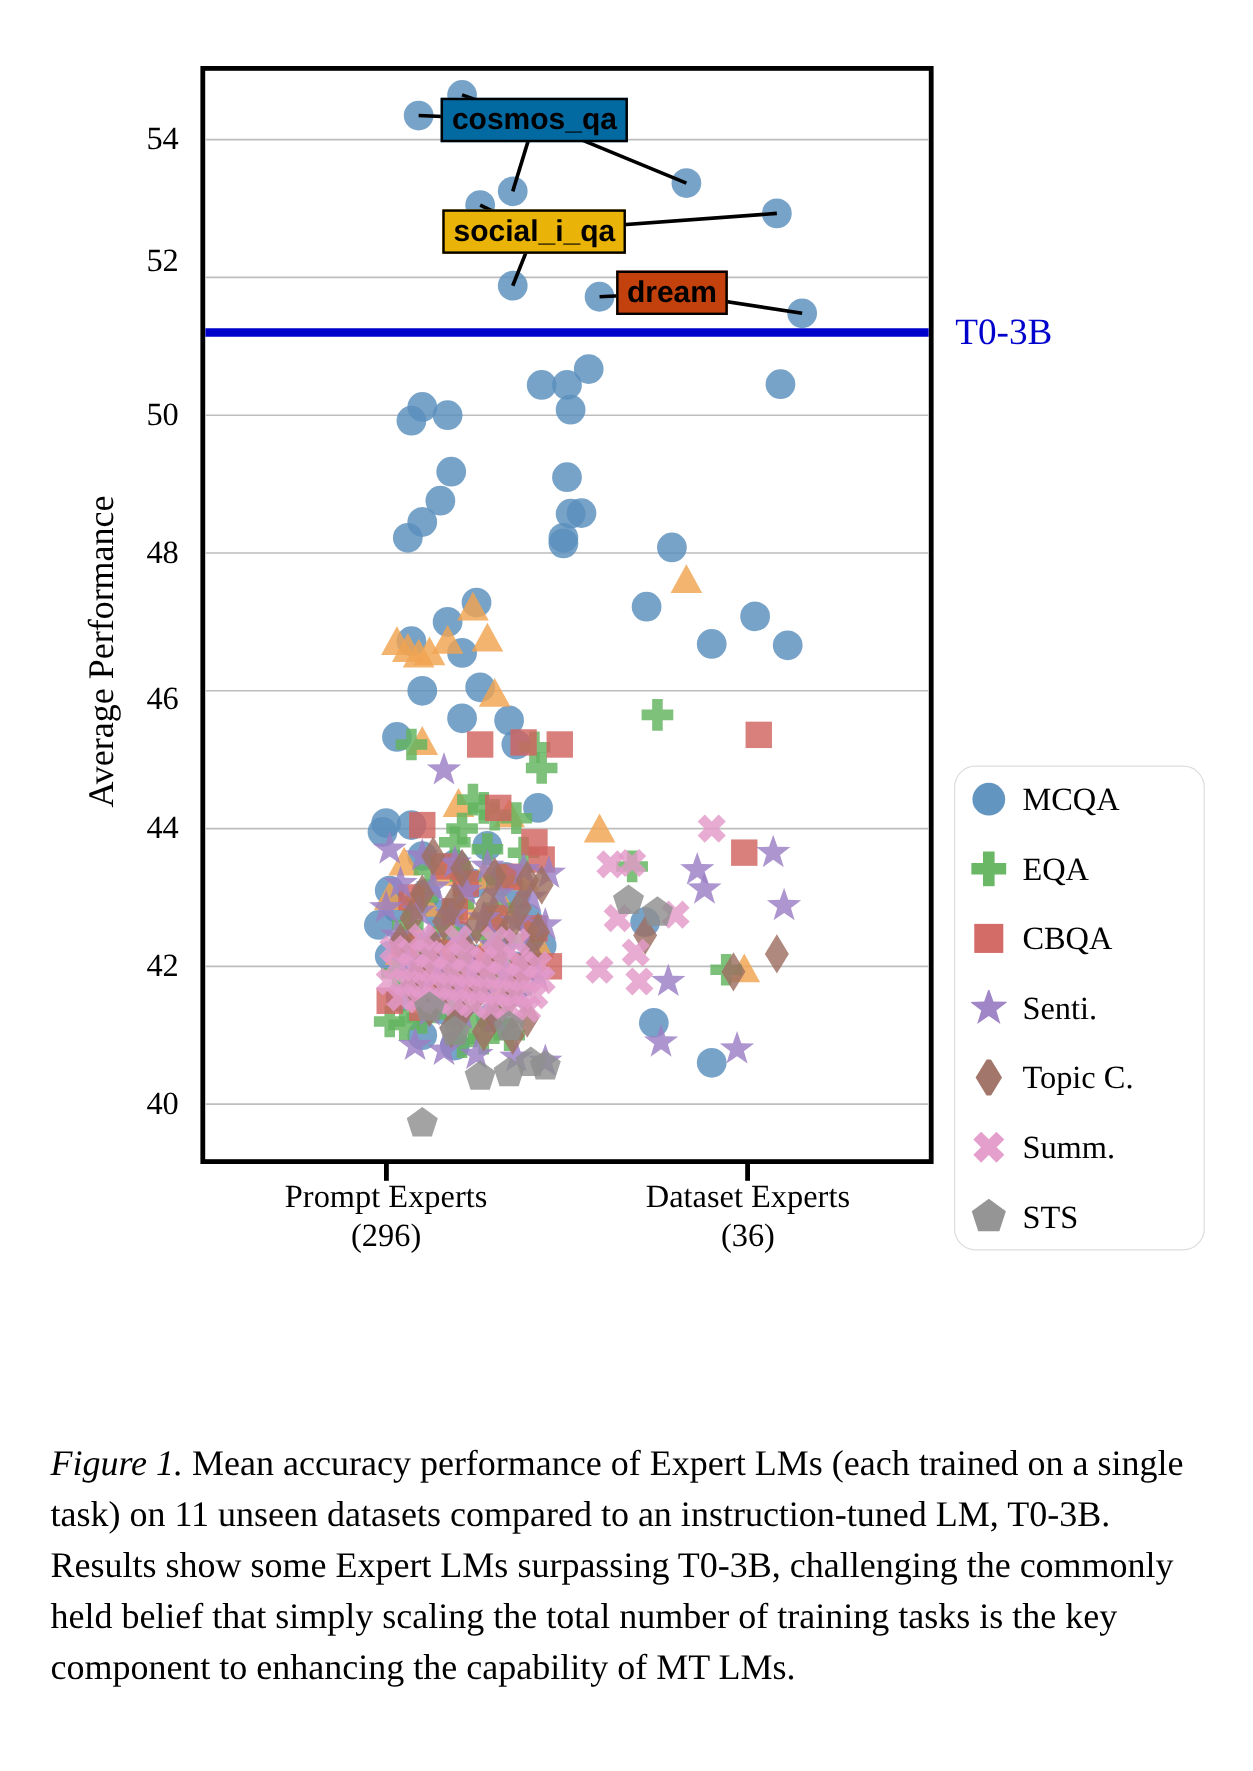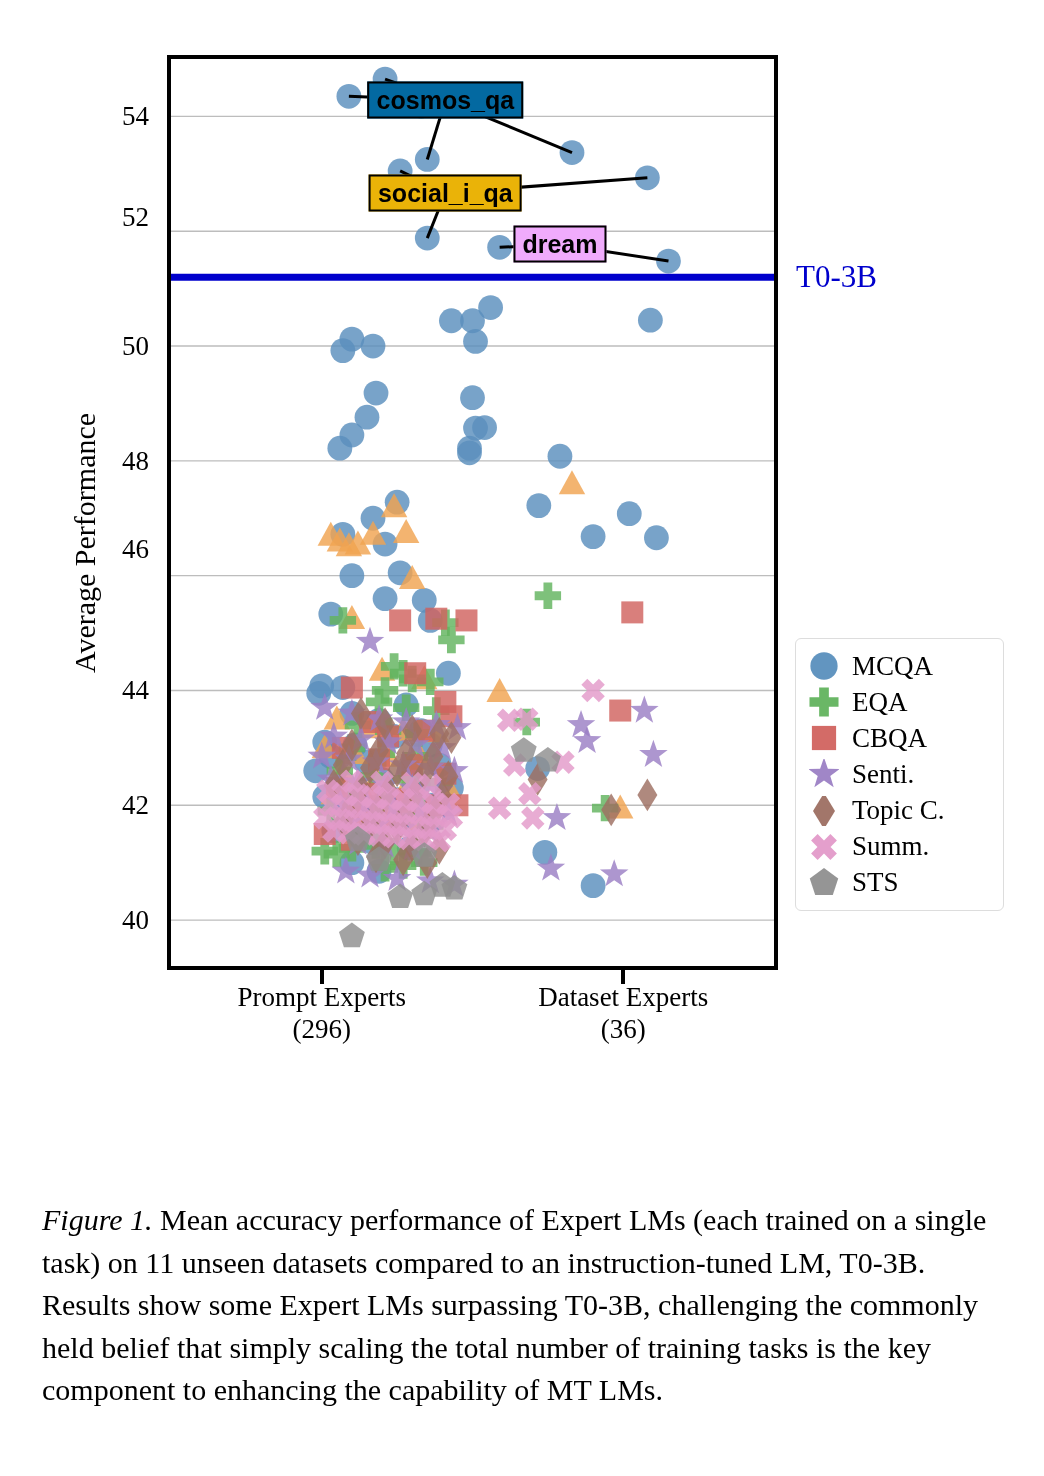--- a/index.html
+++ b/index.html
@@ -28,22 +28,22 @@
               font-family:"Liberation Serif",serif;white-space:nowrap;
               transform:translateY(-50%);}
 
   
   .annbox{position:absolute;border:2px solid #000;box-sizing:border-box;
           font-family:"Liberation Sans",sans-serif;font-weight:bold;
           font-size:25px;color:#000;display:flex;align-items:center;
           justify-content:center;padding:2px 7px;white-space:nowrap;}
 
   
-  #legend{position:absolute;left:795px;top:638px;width:209px;height:273px;
-          background:#fff;border:1.5px solid #dddddd;border-radius:6px;
+  #legend{position:absolute;left:795px;top:638px;width:209px;height:404px;
+          background:#fff;border:1.5px solid #dddddd;border-radius:18px;
           box-sizing:border-box;padding:9px 0 9px 0;
           display:flex;flex-direction:column;justify-content:space-between;}
   .legend-row{display:flex;align-items:center;height:36px;}
   .legend-marker{width:56px;display:flex;align-items:center;justify-content:center;}
   .legend-text{font-size:27px;font-family:"Liberation Serif",serif;color:#000;}
 
   
   #caption{position:absolute;left:42px;top:1168px;width:965px;
            font-size:30px;line-height:1.42;font-family:"Liberation Serif",serif;
            text-align:left;margin-top:31px;}
@@ -53,21 +53,21 @@
 <body>
 
 <div id="fig">
 
   <div id="ylabel" style="left: 68px; top: 672.5px;">Average Performance</div>
 
   <div id="ytick-layer">
       <div class="ytick-label" style="top: 920.076px; left: 79px;">40</div>
       <div class="ytick-label" style="top: 805.266px; left: 79px;">42</div>
       <div class="ytick-label" style="top: 690.456px; left: 79px;">44</div>
-      <div class="ytick-label" style="top: 549px; left: 79px; font-family: Liberation Serif, serif;">46</div>
+      <div class="ytick-label" style="top: 582px; left: 79px; font-family: Liberation Serif, serif;">46</div>
       <div class="ytick-label" style="top: 460.835px; left: 79px;">48</div>
       <div class="ytick-label" style="top: 346.025px; left: 79px;">50</div>
       <div class="ytick-label" style="top: 217px; left: 79px;">52</div>
       <div class="ytick-label" style="top: 116.405px; left: 79px;">54</div>
     </div>
 
   <div id="plot-frame">
     <svg id="plot-svg" width="603" height="907">
         <line x1="0" y1="861.0759493670888" x2="603" y2="861.0759493670888" stroke="#bdbdbd" stroke-width="1.4"></line>
         <line x1="0" y1="746.2658227848102" x2="603" y2="746.2658227848102" stroke="#bdbdbd" stroke-width="1.4"></line>
@@ -421,21 +421,21 @@
         <line x1="274.365" y1="133.75379746835438" x2="476.37" y2="118.82848101265824" stroke="#000" stroke-width="3"></line>
         <line x1="274.365" y1="133.75379746835438" x2="256.275" y2="179.1037974683543" stroke="#000" stroke-width="3"></line>
         <line x1="388.935" y1="185.41835443037962" x2="328.63500000000005" y2="188.28860759493682" stroke="#000" stroke-width="3"></line>
         <line x1="388.935" y1="185.41835443037962" x2="497.47499999999997" y2="202.06582278481028" stroke="#000" stroke-width="3"></line>
       </svg>
     </div>
 
   <div id="ann-layer">
       <div class="annbox" style="background: #0369a1; left: 445.365px; top: 100.332px; transform: translate(-50%, -50%);">cosmos_qa</div>
       <div class="annbox" style="background: #eab308; left: 445.365px; top: 192.754px; transform: translate(-50%, -50%);">social_i_qa</div>
-      <div class="annbox" style="background: #f0abfc; left: 559.935px; top: 244.418px; transform: translate(-50%, -50%);">dream</div>
+      <div class="annbox" style="background: #c2410c; left: 559.935px; top: 244.418px; transform: translate(-50%, -50%);">dream</div>
     </div>
 
   <div id="t03b-label" style="left: 796px; top: 277.139px;">T0-3B</div>
 
   <div id="xtick-layer">
       <div class="xtick-label" style="left: 321.75px; top: 982px;">
         <div>Prompt Experts</div>
         <div>(296)</div>
       </div>
       <div style="position: absolute; width: 4px; height: 16px; background: rgb(0, 0, 0); left: 319.75px; top: 968px;"></div>

